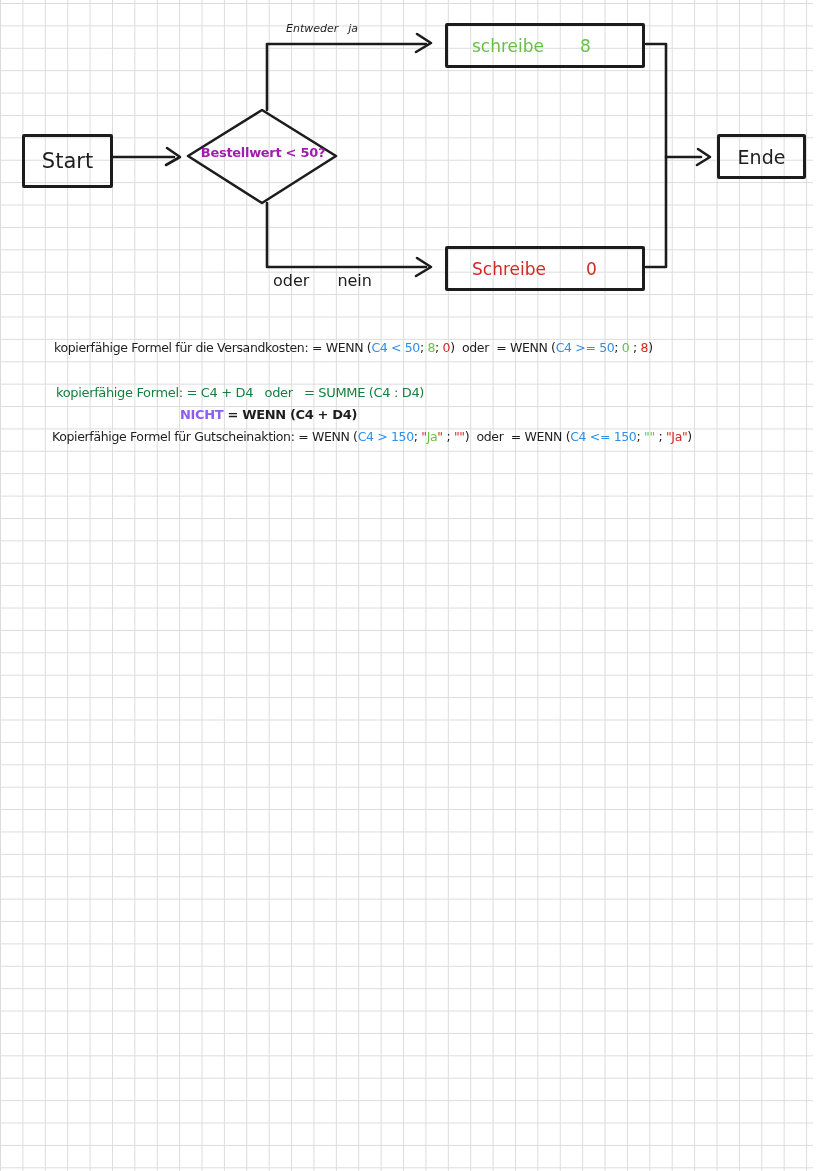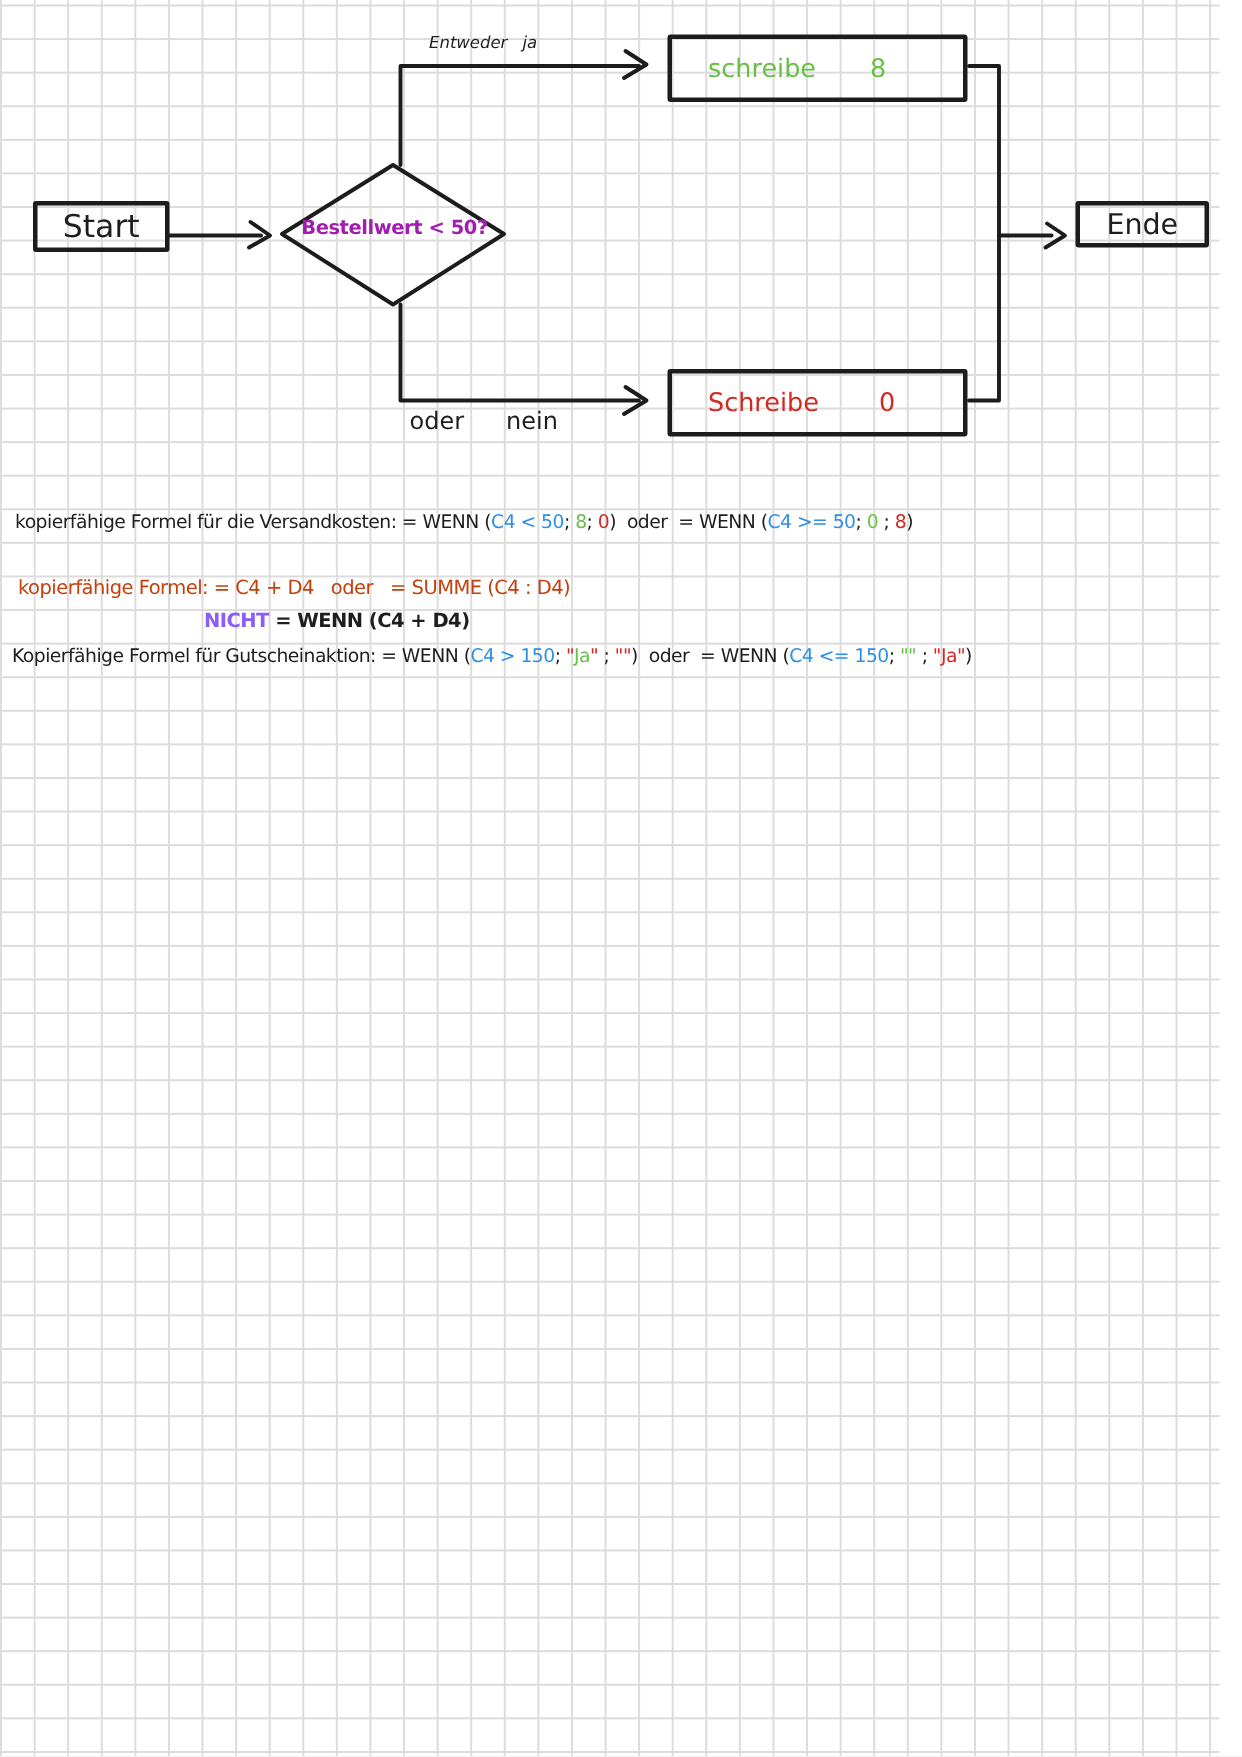--- a/index.html
+++ b/index.html
@@ -23,41 +23,42 @@
   }
   .connector-layer { position: absolute; top: 0; left: 0; }
   .node {
     position: absolute;
     border: 3px solid #1c1c1c;
     border-radius: 2px;
     display: flex; align-items: center; justify-content: center;
     box-sizing: border-box;
     background: transparent;
   }
-  .node-start   { left: 22px;  top: 134px; width: 91px;  height: 34px; font-size: 21px; }
-  .node-end     { left: 717px; top: 134px; width: 89px;  height: 31px; font-size: 19px; }
+  .node-start   { left: 22px;  top: 134px; width: 91px;  height: 54px; font-size: 21px; }
+  .node-end     { left: 717px; top: 134px; width: 89px;  height: 45px; font-size: 19px; }
   .node-write8  { left: 445px; top: 23px;  width: 200px; height: 45px; justify-content: flex-start; padding-left: 24px; gap: 36px; font-size: 17px; }
   .node-write0  { left: 445px; top: 246px; width: 200px; height: 45px; justify-content: flex-start; padding-left: 24px; gap: 40px; font-size: 17px; }
   .decision-label {
     position: absolute; left: 189px; top: 145px; width: 148px;
     text-align: center; font-size: 13px; font-weight: bold;
     letter-spacing: -0.3px;
   }
   .branch-label {
     position: absolute; display: flex; font-size: 16px; font-weight: 500;
   }
   .branch-yes { left: 286px; top: 22px; gap: 10px; font-size: 11px; font-style: italic; }
   .branch-no  { left: 273px; top: 271px; gap: 28px; }
   .notes { position: absolute; left: 0; top: 0; }
   .formula-line {
     position: absolute;
     white-space: pre;
     font-size: 12.5px;
     letter-spacing: -0.35px;
     font-weight: 500;
+    margin-left: 44px;
   }
   .line-versandkosten { left: 10px;  top: 340px; }
   .line-formel        { left: 12px;  top: 385px; font-size: 13px; }
   .line-nicht         { left: 136px; top: 407px; font-size: 13px; font-weight: bold; }
   .line-gutschein     { left: 8px;   top: 429px; }
 </style>
 </head>
 <body>
 
 <div class="page">
@@ -109,17 +110,17 @@
     <span style="color: rgb(212, 40, 34);">Schreibe</span>
     <span style="color: rgb(212, 40, 34);">0</span>
   </div>
 
   <div class="node node-end">
     <span>Ende</span>
   </div>
 
   <div class="notes">
     <div class="formula-line line-versandkosten"><span style="color: rgb(30, 30, 30);">kopierfähige Formel für die Versandkosten: = WENN (</span><span style="color: rgb(46, 142, 232);">C4 &lt; 50</span><span style="color: rgb(30, 30, 30);">; </span><span style="color: rgb(104, 192, 70);">8</span><span style="color: rgb(30, 30, 30);">; </span><span style="color: rgb(212, 40, 34);">0</span><span style="color: rgb(30, 30, 30);">)  oder  = WENN (</span><span style="color: rgb(46, 142, 232);">C4 &gt;= 50</span><span style="color: rgb(30, 30, 30);">; </span><span style="color: rgb(104, 192, 70);">0</span><span style="color: rgb(30, 30, 30);"> ; </span><span style="color: rgb(212, 40, 34);">8</span><span style="color: rgb(30, 30, 30);">)</span></div>
-    <div class="formula-line line-formel"><span style="color: #c2410c;">kopierfähige Formel: = C4 + D4   oder   = SUMME (C4 : D4)</span></div>
+    <div class="formula-line line-formel"><span style="color: #15803d;">kopierfähige Formel: = C4 + D4   oder   = SUMME (C4 : D4)</span></div>
     <div class="formula-line line-nicht"><span style="color: #8b5cf6;">NICHT</span><span style="color: rgb(30, 30, 30);"> = WENN (C4 + D4)</span></div>
     <div class="formula-line line-gutschein"><span style="color: rgb(30, 30, 30);">Kopierfähige Formel für Gutscheinaktion: = WENN (</span><span style="color: rgb(46, 142, 232);">C4 &gt; 150</span><span style="color: rgb(30, 30, 30);">; </span><span style="color: rgb(212, 40, 34);">"</span><span style="color: rgb(104, 192, 70);">Ja</span><span style="color: rgb(212, 40, 34);">"</span><span style="color: rgb(30, 30, 30);"> ; </span><span style="color: rgb(212, 40, 34);">""</span><span style="color: rgb(30, 30, 30);">)  oder  = WENN (</span><span style="color: rgb(46, 142, 232);">C4 &lt;= 150</span><span style="color: rgb(30, 30, 30);">; </span><span style="color: rgb(104, 192, 70);">""</span><span style="color: rgb(30, 30, 30);"> ; </span><span style="color: rgb(212, 40, 34);">"Ja"</span><span style="color: rgb(30, 30, 30);">)</span></div>
   </div>
 </div>
 
 </body></html>

